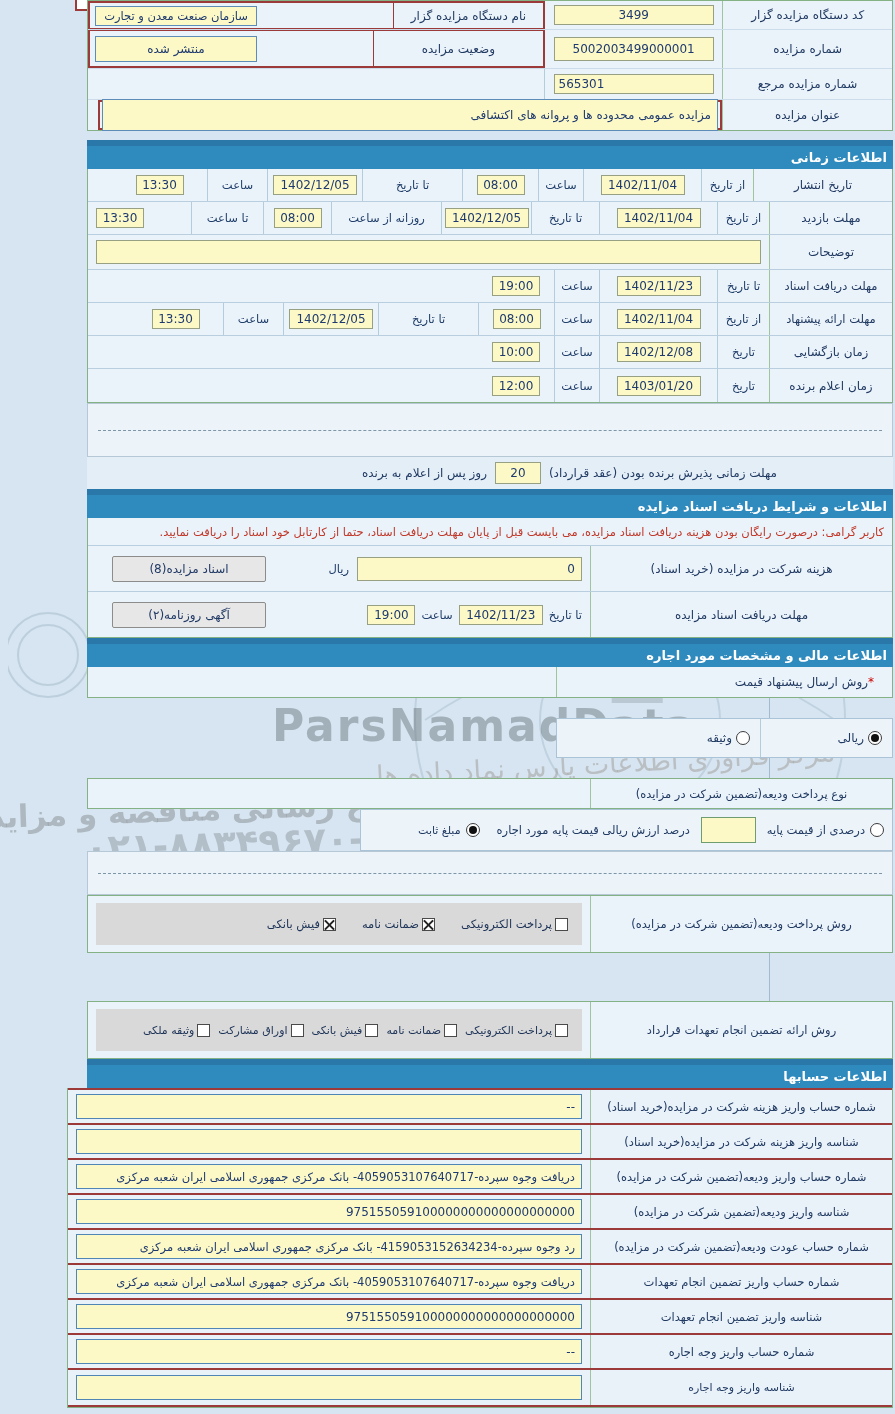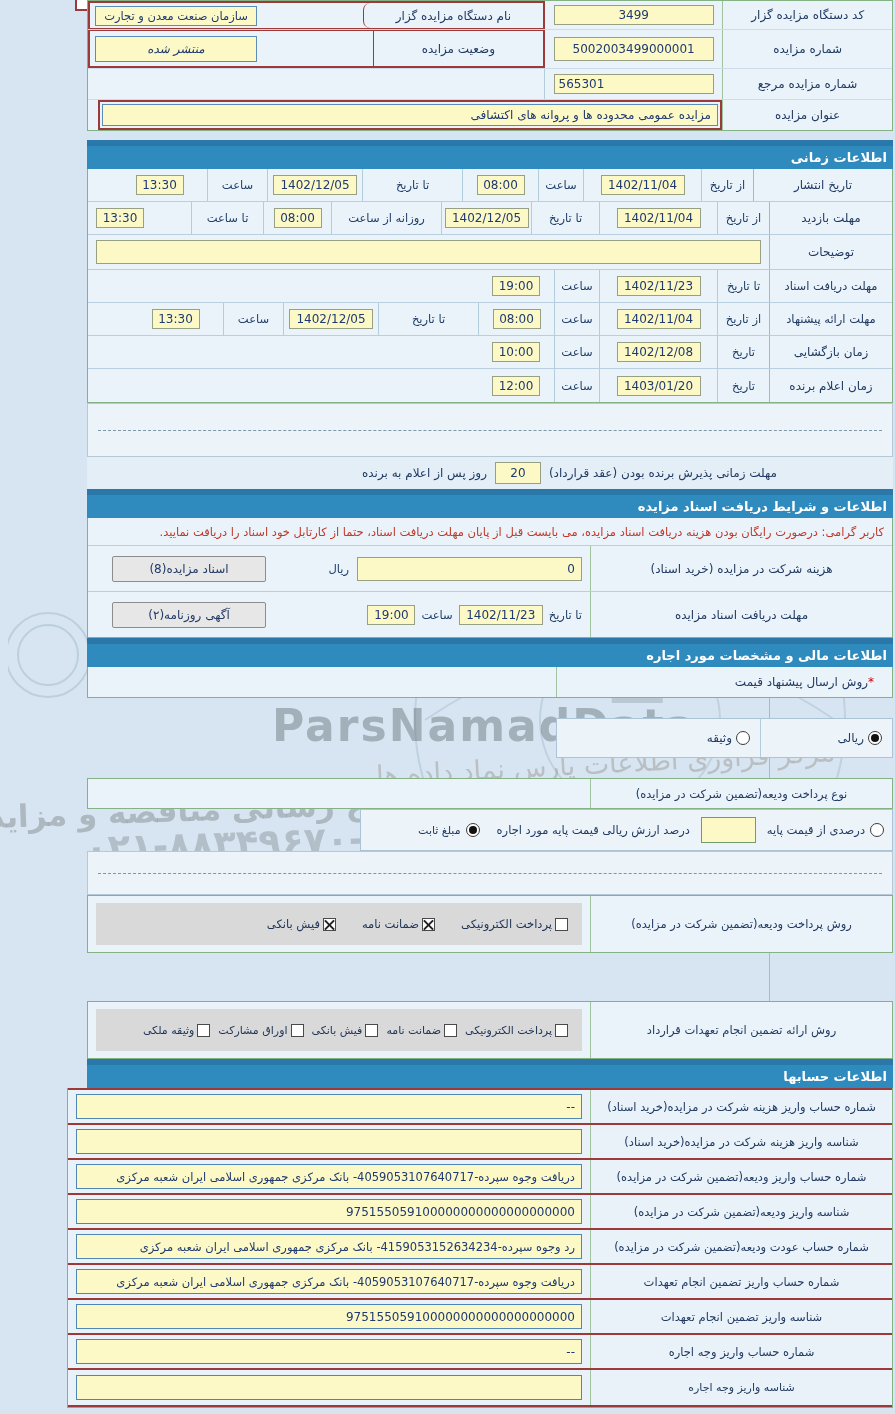--- a/index.html
+++ b/index.html
@@ -66,49 +66,49 @@
 
   <div class="main">
 
     <div class="gbox">
       <div class="row" style="height:28px;">
         <div class="cell gbd lbl" style="width:170px;">کد دستگاه مزایده گزار</div>
         <div class="cell" style="width:178px;">
           <div class="inp" style="width:160px;">3499</div>
         </div>
         <div class="maroonbox" style="width:458px;height:100%;border-bottom-width:1px;">
-          <div class="cell lbl" style="width:180px;border-left:1px solid #9c3a3a;border-radius:7px;">نام دستگاه مزایده گزار</div>
+          <div class="cell lbl" style="width:150px;border-left:1px solid #9c3a3a;">نام دستگاه مزایده گزار</div>
           <div class="cell" style="flex:1;justify-content:flex-end;">
             <div class="inp blue" style="width:162px;margin-left:5px;font-size:11.5px;">سازمان صنعت معدن و تجارت</div>
           </div>
         </div>
       </div>
       <div class="row" style="height:38px;border-top:1px solid #cddcea;">
         <div class="cell gbd lbl" style="width:170px;">شماره مزایده</div>
         <div class="cell" style="width:178px;">
           <div class="inp" style="width:160px;height:24px;">5002003499000001</div>
         </div>
         <div class="maroonbox" style="width:458px;height:100%;border-top-width:1px;">
           <div class="cell lbl" style="width:170px;border-left:1px solid #9c3a3a;">وضعیت مزایده</div>
-          <div class="cell" style="flex:1;justify-content:flex-end;font-style:italic;">
+          <div class="cell" style="flex:1;justify-content:flex-end;">
             <div class="inp blue" style="width:162px;height:26px;margin-left:5px;">منتشر شده</div>
           </div>
         </div>
       </div>
       <div class="row" style="height:30px;border-top:1px solid #cddcea;">
         <div class="cell gbd lbl" style="width:170px;">شماره مزایده مرجع</div>
         <div class="cell bd" style="width:178px;">
           <div class="inp" style="width:160px;justify-content:flex-end;padding:0 4px;">565301</div>
         </div>
         <div style="flex:1;"></div>
       </div>
       <div class="row" style="height:30px;border-top:1px solid #cddcea;">
         <div class="cell gbd lbl" style="width:170px;">عنوان مزایده</div>
         <div class="maroonbox" style="flex:1;height:100%;margin-left:10px;border-width:2px;">
-          <div class="inp blue rt" style="flex:1;height:22px;margin:0 2px;">مزایده عمومی محدوده ها و پروانه های اکتشافی</div>
+          <div class="inp blue rt" style="flex:1;height:32px;margin:0 2px;">مزایده عمومی محدوده ها و پروانه های اکتشافی</div>
         </div>
       </div>
     </div>
 
     <div style="height:9px;"></div>
 
     <div class="sechead">
         <span>اطلاعات زمانی</span>
       </div>
     <div class="gbox" style="border-top:none;">

